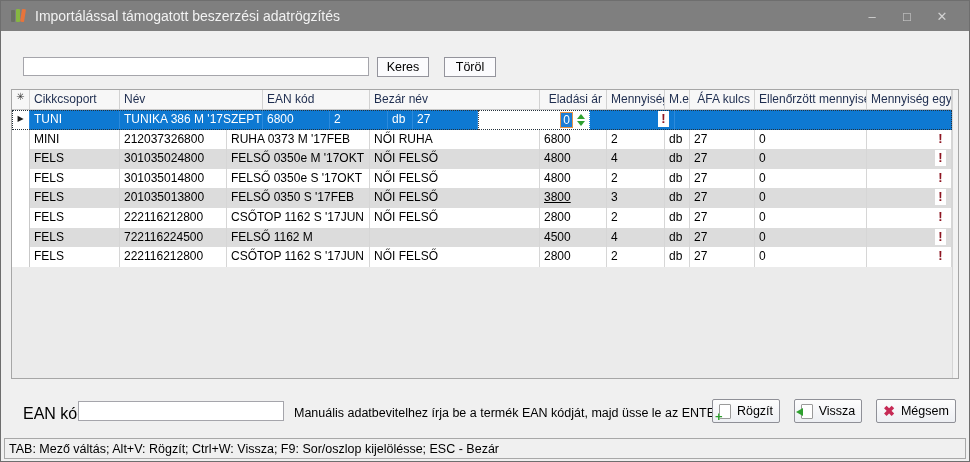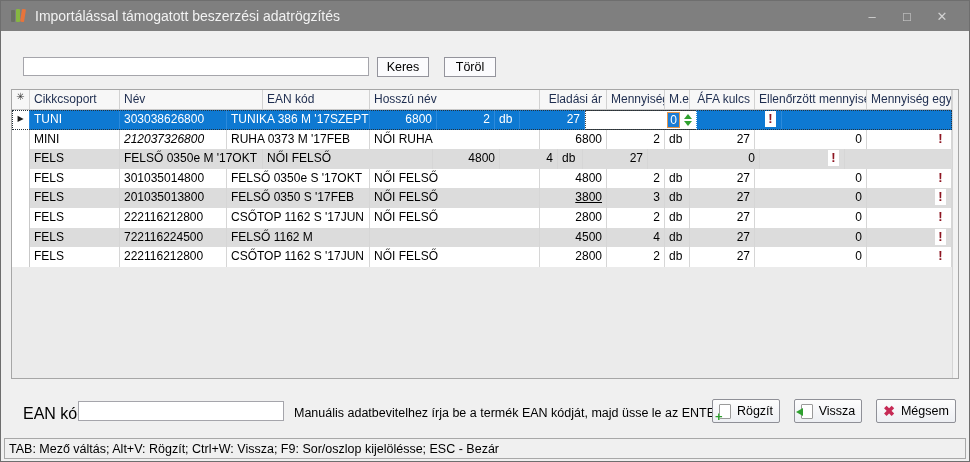--- a/index.html
+++ b/index.html
@@ -40,21 +40,21 @@
   .hdr-cell.ind { padding:1px 0; text-align:center; color:#3a3a3a; font-size:10px; }
   .row { position:relative; display:flex; height:19.6px; width:940px; background:#fff; }
   .row.striped { background:#dcdcdc; }
   .row.selected { background:#0e79d2; color:#fff; }
   .row.selected::after { content:""; position:absolute; inset:0; border:1px dotted #26323c; pointer-events:none; }
   .cell { border-right:1px solid #d6d6d6; padding:2px 4px; font-size:12px;
           white-space:nowrap; overflow:hidden; flex:none; }
   .row.selected .cell { border-right-color:#2b8adc; }
   .cell.ind { background:#fff; border-right:1px solid #c9c9c9; color:#1a1a1a;
               font-size:8px; text-align:center; padding:4px 0; }
-  .cell.num { text-align:right; }
+  .cell.num { text-align:left; }
   .cell.editor { background:#fff; color:#000; border:1px dotted #444; position:relative;
                  text-align:right; padding-right:16px; }
   .editor .val { background:#1c7cd4; color:#fff; border:1px solid #e8964a; padding:0 2px; }
   .spin { position:absolute; right:3px; top:2px; width:9px; height:14px; }
   .spin .up { position:absolute; top:1px; left:0; width:0; height:0;
               border-left:4.5px solid transparent; border-right:4.5px solid transparent;
               border-bottom:5px solid #2fa12f; }
   .spin .dn { position:absolute; bottom:1px; left:0; width:0; height:0;
               border-left:4.5px solid transparent; border-right:4.5px solid transparent;
               border-top:5px solid #2fa12f; }
@@ -110,64 +110,64 @@
   <input class="search-input" value="" style="">
   <div class="sbtn keres">Keres</div>
   <div class="sbtn torol">Töröl</div>
 
   <div class="grid">
     <div class="hdr-row" id="grid-header">
         <div class="hdr-cell ind" style="width: 18px;">✳</div>
         <div class="hdr-cell" style="width: 90px;">Cikkcsoport</div>
         <div class="hdr-cell" style="width: 143px;">Név</div>
         <div class="hdr-cell" style="width: 107px;">EAN kód</div>
-        <div class="hdr-cell" style="width: 170px;">Hosszú név</div>
+        <div class="hdr-cell" style="width: 170px;">Bezár név</div>
         <div class="hdr-cell" style="width: 67px; text-align: right;">Eladási ár</div>
         <div class="hdr-cell" style="width: 58px; text-align: right;">Mennyiség</div>
         <div class="hdr-cell" style="width: 25px;">M.e.</div>
         <div class="hdr-cell" style="width: 65px; text-align: right;">ÁFA kulcs</div>
         <div class="hdr-cell" style="width: 112px; text-align: right;">Ellenőrzött mennyiség</div>
         <div class="hdr-cell" style="width: 85px;">Mennyiség egyezik</div>
       </div>
     <div id="grid-rows">
         <div class="row selected">
           <div class="cell ind" style="width: 18px;">▶</div>
           <div class="cell" style="width: 90px;">TUNI</div>
-          <div class="cell" style="width: 107px;">303038626800</div>
           <div class="cell" style="width: 143px;">TUNIKA  386  M  '17SZEPT</div>
           <div class="cell num" style="width: 67px;">6800</div>
           <div class="cell num" style="width: 58px;">2</div>
           <div class="cell" style="width: 25px;">db</div>
           <div class="cell num" style="width: 65px;">27</div>
           <div class="cell num editor" style="width: 112px;"><span class="val">0</span><span class="spin">
               <span class="up"></span>
               <span class="dn"></span>
             </span></div>
           <div class="cell flagc" style="width: 85px;">
             <span class="flag">!</span>
           </div>
         </div>
         <div class="row">
           <div class="cell ind" style="width: 18px;"></div>
           <div class="cell" style="width: 90px;">MINI</div>
-          <div class="cell" style="width: 107px; font-style: italic;">212037326800</div>
+          <div class="cell" style="width: 107px;">212037326800</div>
           <div class="cell" style="width: 143px;">RUHA 0373 M  '17FEB</div>
           <div class="cell" style="width: 170px;">NŐI RUHA</div>
           <div class="cell num" style="width: 67px;">6800</div>
           <div class="cell num" style="width: 58px;">2</div>
           <div class="cell" style="width: 25px;">db</div>
           <div class="cell num" style="width: 65px;">27</div>
           <div class="cell num" style="width: 112px;">0</div>
           <div class="cell flagc" style="width: 85px;">
             <span class="flag">!</span>
           </div>
         </div>
         <div class="row striped">
           <div class="cell ind" style="width: 18px;"></div>
           <div class="cell" style="width: 90px;">FELS</div>
+          <div class="cell" style="width: 107px;">301035024800</div>
           <div class="cell" style="width: 143px;">FELSŐ  0350e M  '17OKT</div>
           <div class="cell" style="width: 170px;">NŐI FELSŐ</div>
           <div class="cell num" style="width: 67px;">4800</div>
           <div class="cell num" style="width: 58px;">4</div>
           <div class="cell" style="width: 25px;">db</div>
           <div class="cell num" style="width: 65px;">27</div>
           <div class="cell num" style="width: 112px;">0</div>
           <div class="cell flagc" style="width: 85px;">
             <span class="flag">!</span>
           </div>

